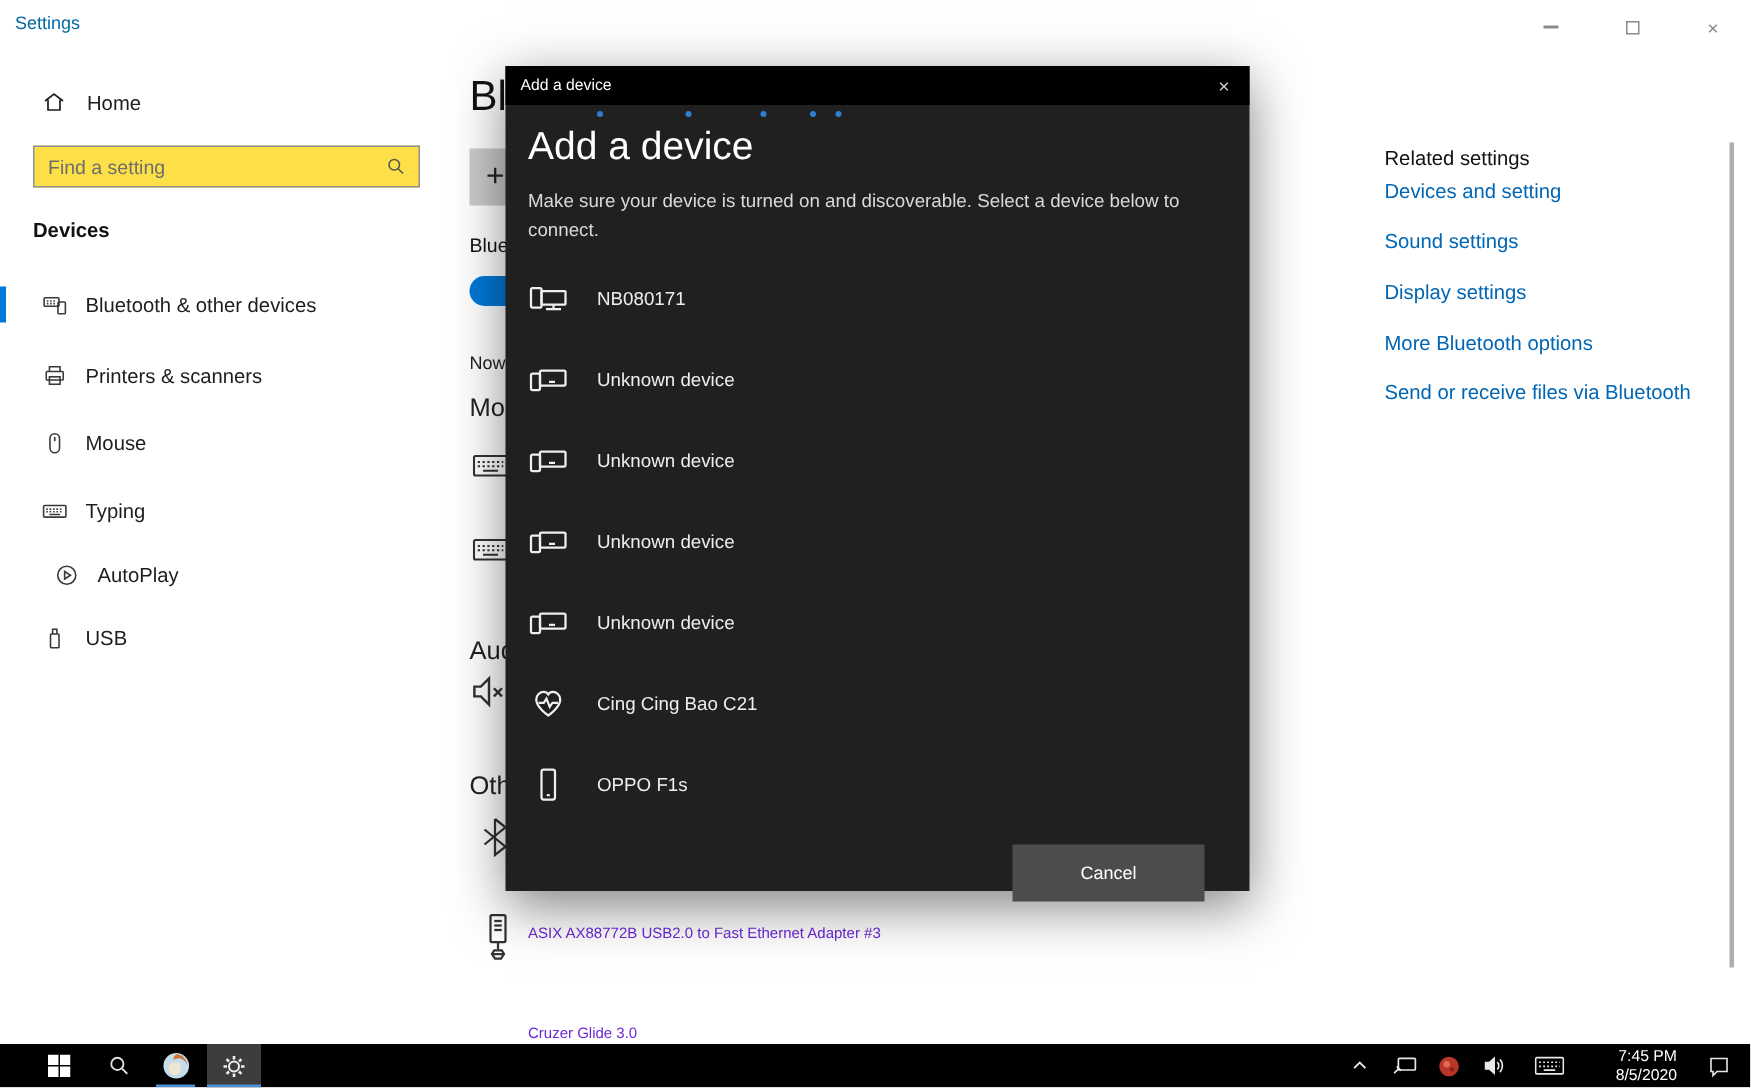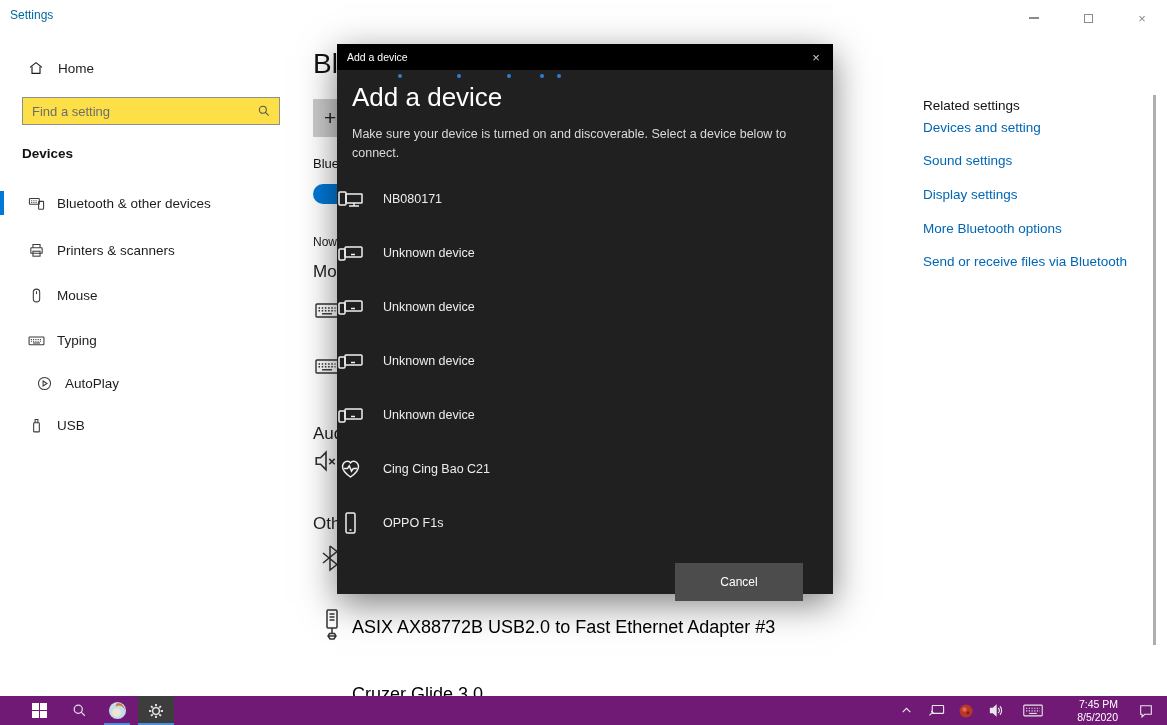--- a/index.html
+++ b/index.html
@@ -29,43 +29,43 @@
   
   .page-h1 { position:absolute; left:313px; top:48px; font-size:28px; font-weight:300; color:#111; white-space:nowrap; }
   .add-btn { position:absolute; left:313px; top:99px; width:270px; height:38px; background:#cbcbcb; display:flex; align-items:center; color:#222; }
   .add-btn .plus { font-size:21px; margin-left:11px; font-weight:300; }
   .bt-label { position:absolute; left:313px; top:156px; font-size:13px; color:#111; }
   .toggle { position:absolute; left:313px; top:184px; width:44px; height:20px; border-radius:10px; background:#0078d7; }
   .toggle .knob { position:absolute; right:4px; top:4px; width:12px; height:12px; border-radius:50%; background:#fff; }
   .discover { position:absolute; left:313px; top:235px; font-size:12px; color:#222; white-space:nowrap; }
   .sec-h { position:absolute; left:313px; font-size:17px; font-weight:400; color:#222; white-space:nowrap; }
   .bgicon { position:absolute; color:#333; display:flex; }
-  .dev-row-label { position:absolute; font-size:18px; color:#000000; white-space:nowrap; }
+  .dev-row-label { position:absolute; font-size:10px; color:#6d28d9; white-space:nowrap; }
 
   
   .rel-title { position:absolute; left:923px; top:98px; font-size:13.5px; color:#111; }
   .rel-link { position:absolute; left:923px; font-size:13.5px; color:#0066b4; cursor:pointer; white-space:nowrap; }
   .scrollbar { position:absolute; left:1153px; top:95px; width:3px; height:550px; background:#aeaeae; }
 
   
   .dialog { position:absolute; left:337px; top:44px; width:496px; height:550px; background:#202020; box-shadow:0 10px 34px rgba(0,0,0,.5); }
   .dlg-titlebar { position:absolute; left:0; top:0; right:0; height:26px; background:#000; display:flex; align-items:center; }
   .dlg-title { font-size:10.5px; color:#fff; margin-left:10px; flex:1; }
   .dlg-close { width:34px; height:26px; display:flex; align-items:center; justify-content:center; color:#cfcfcf; font-size:13px; cursor:pointer; }
   .dlg-dot { position:absolute; top:30px; width:4px; height:4px; border-radius:50%; background:#2f7fd0; }
   .dlg-h2 { position:absolute; left:15px; top:38px; font-size:26px; font-weight:300; color:#fff; }
   .dlg-desc { position:absolute; left:15px; top:81px; width:442px; font-size:12.5px; line-height:1.5; color:#d9d9d9; }
   .dlg-list { position:absolute; left:0; top:128px; right:0; }
-  .dlg-row { height:54px; display:flex; align-items:center; cursor:pointer; color:#ededed; }
+  .dlg-row { height:54px; display:flex; align-items:center; padding-left:15px; cursor:pointer; color:#ededed; }
   .dlg-row .dicon { width:27px; display:flex; color:#efefef; }
   .dlg-row .dname { margin-left:19px; font-size:12.5px; }
   .dlg-cancel { position:absolute; left:338px; top:519px; width:128px; height:38px; background:#4c4c4c; border:none; color:#fff; font-size:12px; font-family:"Liberation Sans",sans-serif; cursor:pointer; }
 
   
-  .taskbar { position:absolute; left:0; top:696px; width:1167px; height:29px; background:#701a75; color:#e8e8e8; }
+  .taskbar { position:absolute; left:0; top:696px; width:1167px; height:29px; background:#000000; color:#e8e8e8; }
   .tb-icon { position:absolute; top:0; height:29px; display:flex; align-items:center; justify-content:center; cursor:pointer; }
   .tb-active { background:#3d3d3d; }
   .tb-underline { position:absolute; bottom:0; height:2px; background:#4a90d9; }
   .tray-clock { position:absolute; left:1056px; top:2px; width:62px; text-align:right; font-size:10.5px; line-height:1.25; color:#fff; cursor:default; }
 </style>
 </head>
 <body>
 
 <div class="screen">
 

